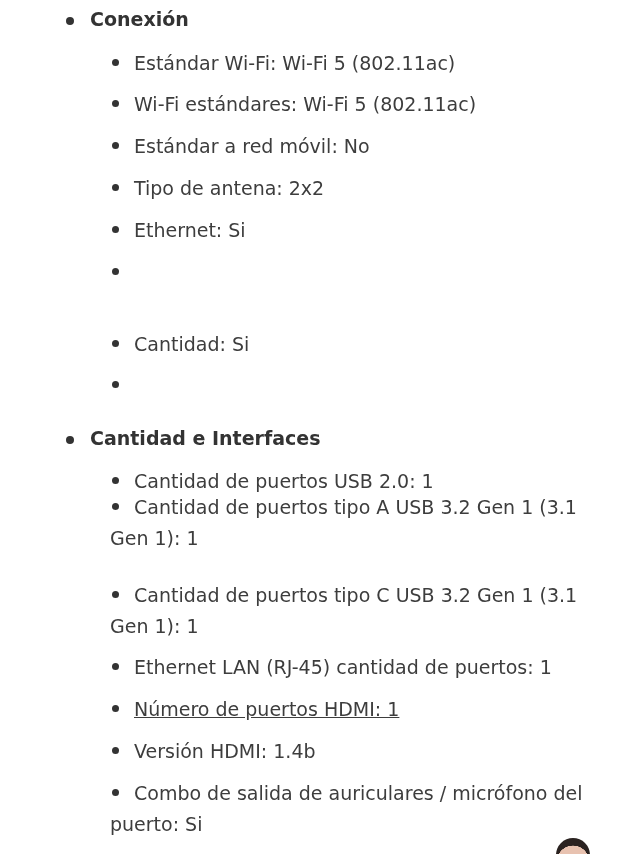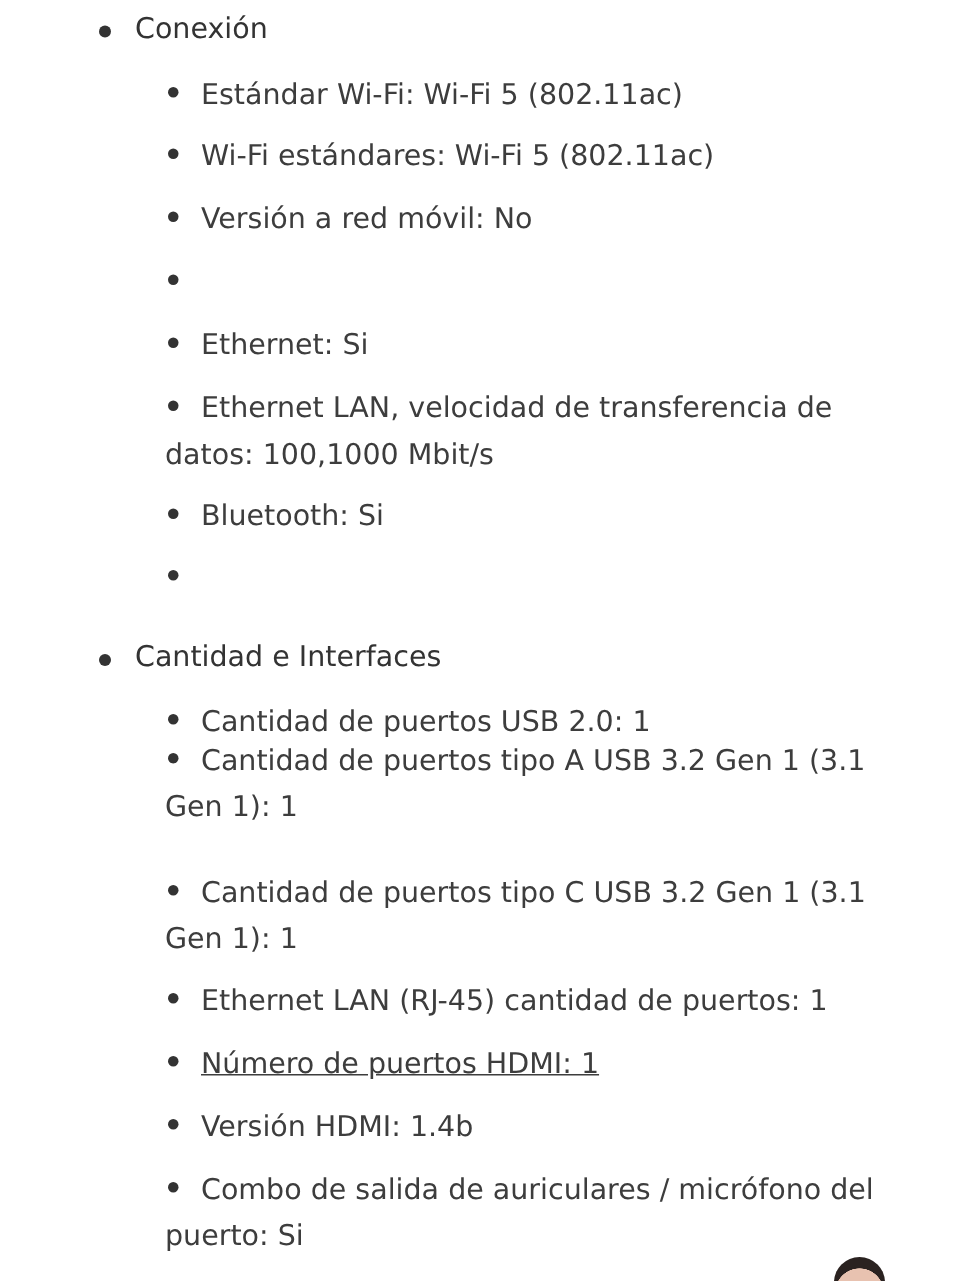--- a/index.html
+++ b/index.html
@@ -2,21 +2,21 @@
 <html><head>
 <meta charset="utf-8">
 <style>
   html, body { margin:0; padding:0; background:#ffffff; }
   body {
     width:640px; height:854px; overflow:hidden; position:relative;
     font-family:"DejaVu Sans", "Liberation Sans", sans-serif;
     color:#3a3a3a;
   }
   .heading {
-    position:absolute; left:90px; font-weight:normal; font-size:19px; color:#333;
+    position:absolute; left:90px; font-weight:bold; font-size:19px; color:#333;
     white-space:nowrap;
   }
   .heading-bullet {
     position:absolute; left:66px; width:8px; height:8px; border-radius:50%;
     background:#333;
   }
   .item {
     position:absolute; left:110px; width:500px; font-size:19px; line-height:31px;
     color:#3d3d3d;
   }
@@ -30,25 +30,25 @@
   }
 </style>
 </head>
 <body>
 
 <div class="heading-bullet" style="top:17px;"></div>
 <div class="heading" style="top:8px;">Conexión</div>
 
 <div class="item" style="top:48px;"><span class="bullet"></span><span>Estándar Wi-Fi: Wi-Fi 5 (802.11ac)</span></div>
 <div class="item" style="top:89px;"><span class="bullet"></span><span>Wi-Fi estándares: Wi-Fi 5 (802.11ac)</span></div>
-<div class="item" style="top:131px;"><span class="bullet"></span><span>Versión a red móvil: No</span></div>
-<div class="item" style="top:173px;"><span class="bullet"></span></div>
+<div class="item" style="top:131px;"><span class="bullet"></span><span>Estándar a red móvil: No</span></div>
+<div class="item" style="top:173px;"><span class="bullet"></span><span>Tipo de antena: 2x2</span></div>
 <div class="item" style="top:215px;"><span class="bullet"></span><span>Ethernet: Si</span></div>
-<div class="item" style="top:257px;"><span class="bullet"></span><span>Ethernet LAN, velocidad de transferencia de datos: 100,1000 Mbit/s</span></div>
-<div class="item" style="top:329px;"><span class="bullet"></span><span>Bluetooth: Si</span></div>
+<div class="item" style="top:257px;"><span class="bullet"></span></div>
+<div class="item" style="top:329px;"><span class="bullet"></span><span>Cantidad: Si</span></div>
 <div class="item" style="top:370px;"><span class="bullet"></span></div>
 
 <div class="heading-bullet" style="top:436px;"></div>
 <div class="heading" style="top:427px;">Cantidad e Interfaces</div>
 
 <div class="item" style="top:466px;"><span class="bullet"></span><span>Cantidad de puertos USB 2.0: 1</span></div>
 <div class="item" style="top:492px;"><span class="bullet"></span><span>Cantidad de puertos tipo A USB 3.2 Gen 1 (3.1 Gen 1): 1</span></div>
 <div class="item" style="top:580px;"><span class="bullet"></span><span>Cantidad de puertos tipo C USB 3.2 Gen 1 (3.1 Gen 1): 1</span></div>
 <div class="item" style="top:652px;"><span class="bullet"></span><span>Ethernet LAN (RJ-45) cantidad de puertos: 1</span></div>
 <div class="item" style="top:694px;text-decoration:underline;"><span class="bullet"></span><span>Número de puertos HDMI: 1</span></div>

